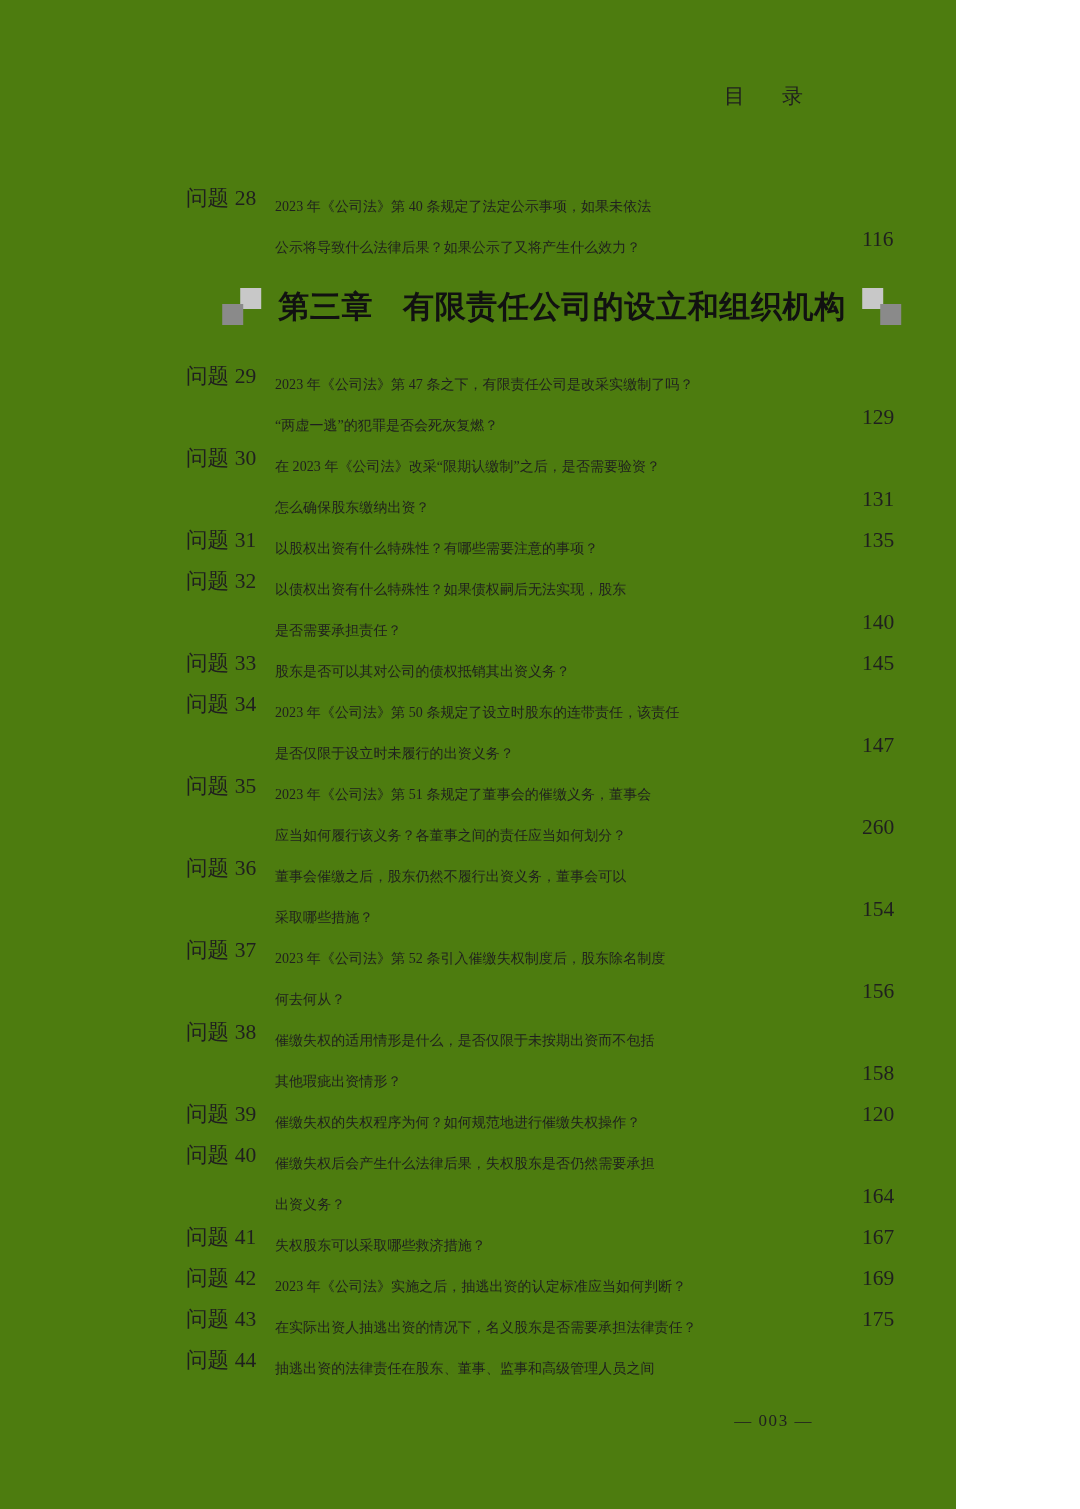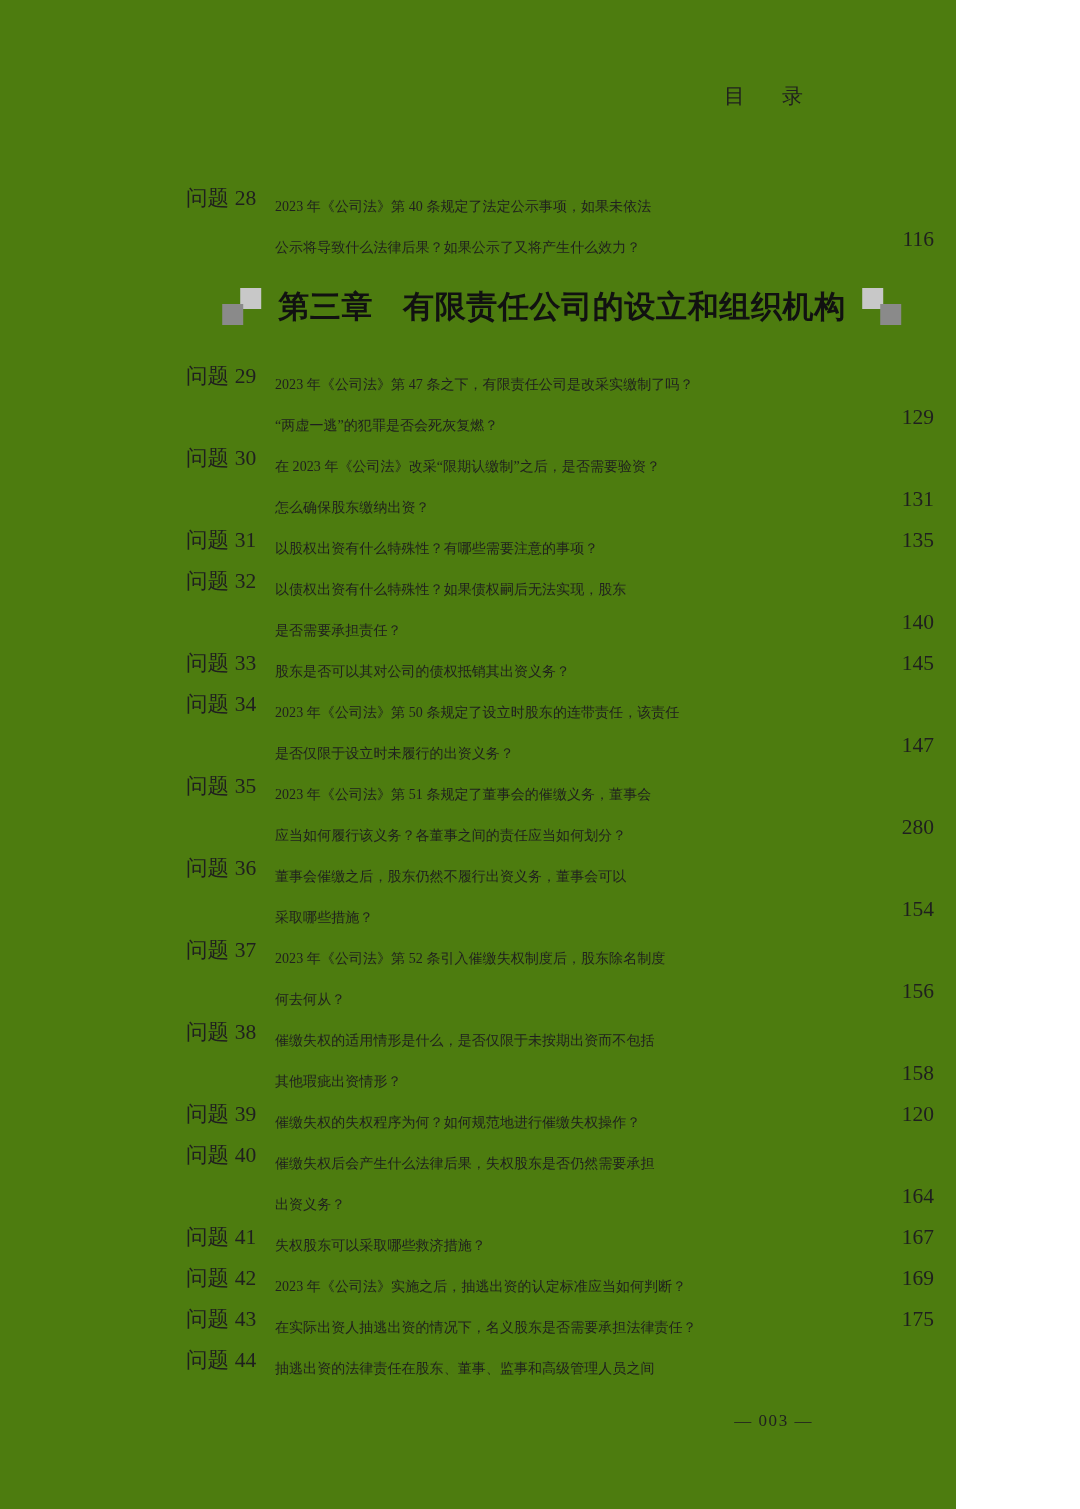--- a/index.html
+++ b/index.html
@@ -64,24 +64,24 @@
     font-size: 14px;
     color: #1f1f1f;
     letter-spacing: 0.004em;
     margin-top: 8px;
   }
   .text.indent {
     left: 89px;
   }
   .pageno {
     position: absolute;
-    right: 4px;
+    right: 16px;
     top: 0;
     width: 60px;
-    text-align: right;
+    text-align: left;
     font-size: 21.5px;
     color: #1f1f1f;
   }
 
   
   .chapter {
     position: relative;
     height: 96px;
   }
   .chapter-inner {
@@ -235,21 +235,21 @@
           <span class="pageno">147</span>
         </div>
       </div>
       <div class="entry">
         <div class="line">
           <span class="label">问题 35</span>
           <span class="text">2023 年《公司法》第 51 条规定了董事会的催缴义务，董事会</span>
         </div>
         <div class="line">
           <span class="text indent">应当如何履行该义务？各董事之间的责任应当如何划分？</span>
-          <span class="pageno">280</span>
+          <span class="pageno">260</span>
         </div>
       </div>
       <div class="entry">
         <div class="line">
           <span class="label">问题 36</span>
           <span class="text">董事会催缴之后，股东仍然不履行出资义务，董事会可以</span>
         </div>
         <div class="line">
           <span class="text indent">采取哪些措施？</span>
           <span class="pageno">154</span>

